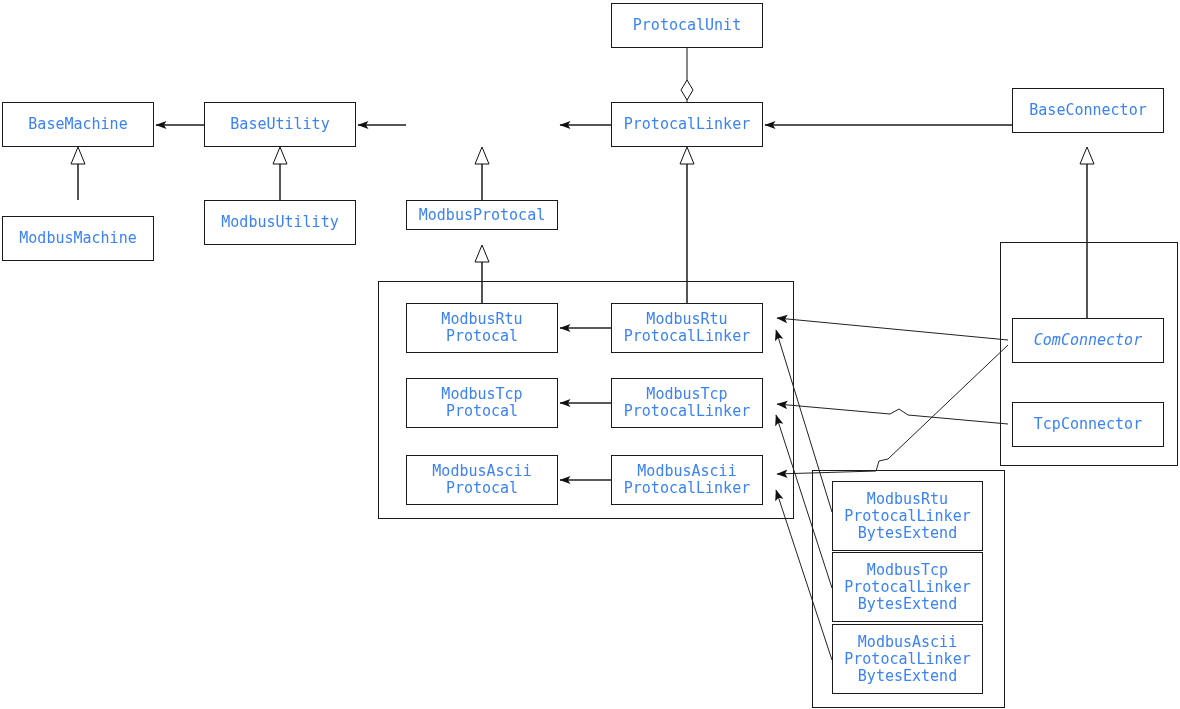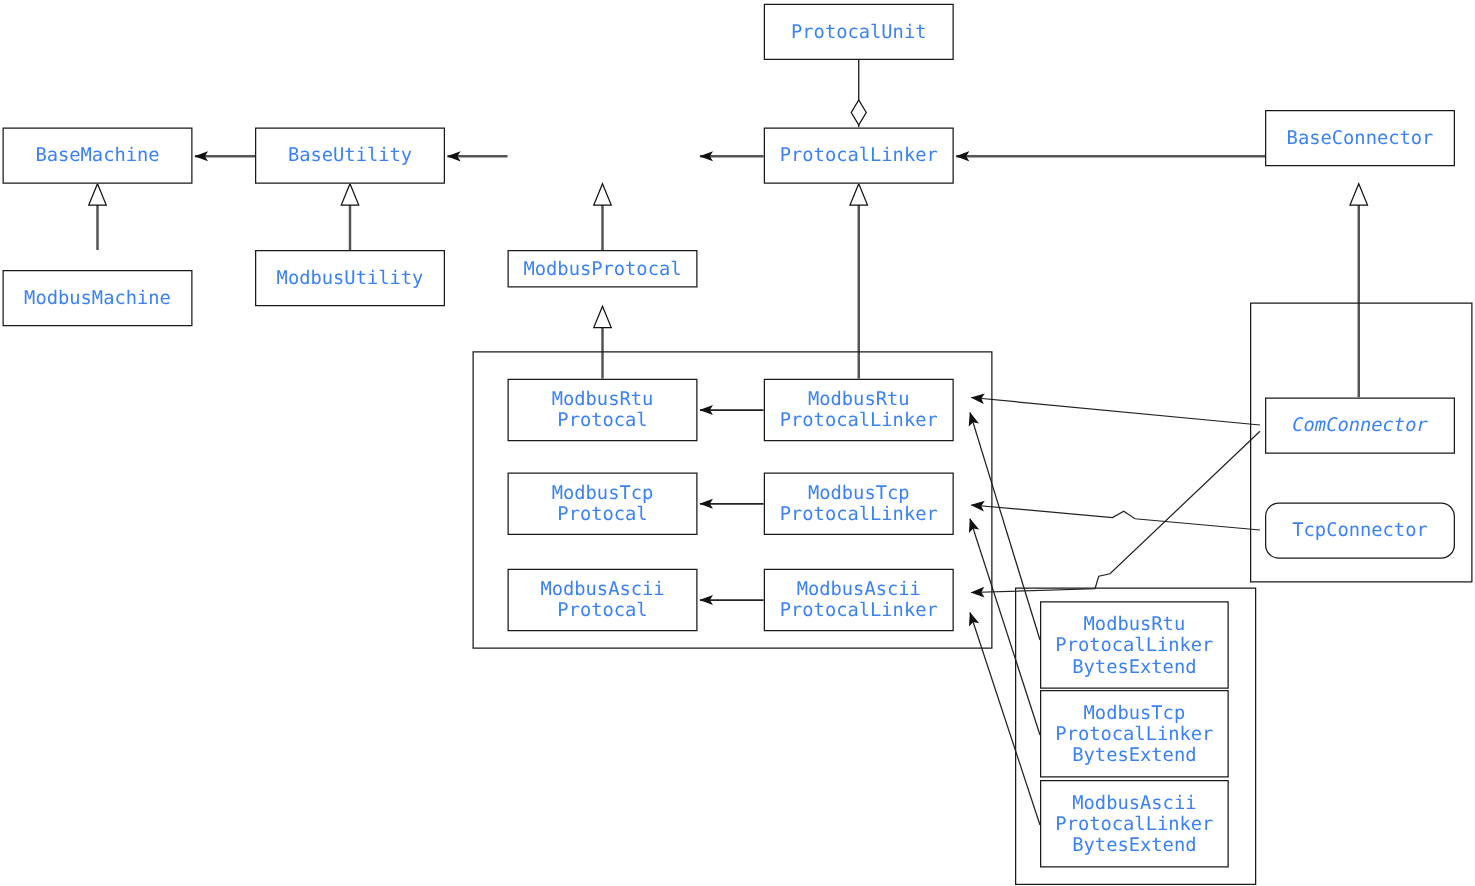--- a/index.html
+++ b/index.html
@@ -162,21 +162,21 @@
 Protocal</div>
 
   <div class="node" style="left:611px; top:303px; width:152px; height:50px;">ModbusRtu
 ProtocalLinker</div>
   <div class="node" style="left:611px; top:378px; width:152px; height:50px;">ModbusTcp
 ProtocalLinker</div>
   <div class="node" style="left:611px; top:455px; width:152px; height:50px;">ModbusAscii
 ProtocalLinker</div>
 
   <div class="node" style="left:1012px; top:318px; width:152px; height:45px;font-style:italic;">ComConnector</div>
-  <div class="node" style="left:1012px; top:402px; width:152px; height:45px;border-radius:11px;">TcpConnector</div>
+  <div class="node" style="left:1012px; top:402px; width:152px; height:45px;">TcpConnector</div>
 
   <div class="node" style="left:832px; top:481px; width:151px; height:70px;">ModbusRtu
 ProtocalLinker
 BytesExtend</div>
   <div class="node" style="left:832px; top:552px; width:151px; height:70px;">ModbusTcp
 ProtocalLinker
 BytesExtend</div>
   <div class="node" style="left:832px; top:624px; width:151px; height:70px;">ModbusAscii
 ProtocalLinker
 BytesExtend</div>

